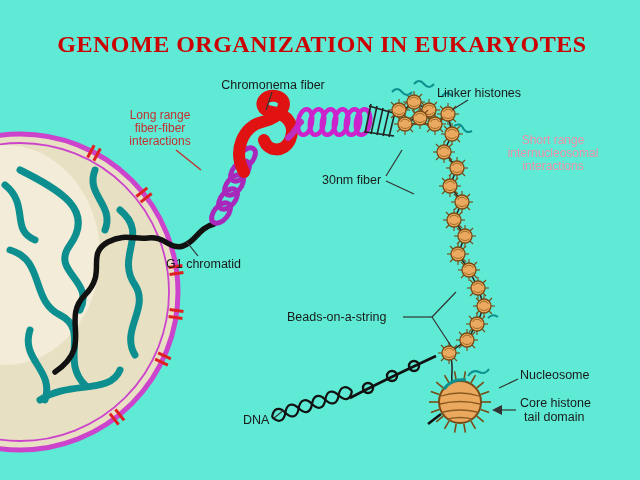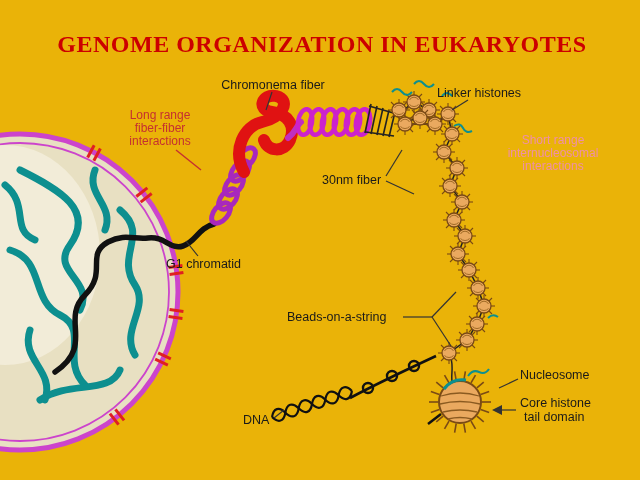--- a/index.html
+++ b/index.html
@@ -1,19 +1,19 @@
 <!DOCTYPE html>
 <html><head>
 <meta charset="utf-8">
 <style>
   html,body{margin:0;padding:0;background:#ffffff;}
   .slide{
     position:relative;
     width:640px;height:480px;
-    background:#eab308;
+    background:#5eead4;
     overflow:hidden;
     font-family:"Liberation Sans",sans-serif;
   }
   svg{position:absolute;inset:0;display:block;}
   text{font-family:"Liberation Sans",sans-serif;}
   .title-text{
     font-family:"Liberation Serif","DejaVu Serif",serif;
     font-weight:bold;
     font-size:24px;
     letter-spacing:0.5px;

